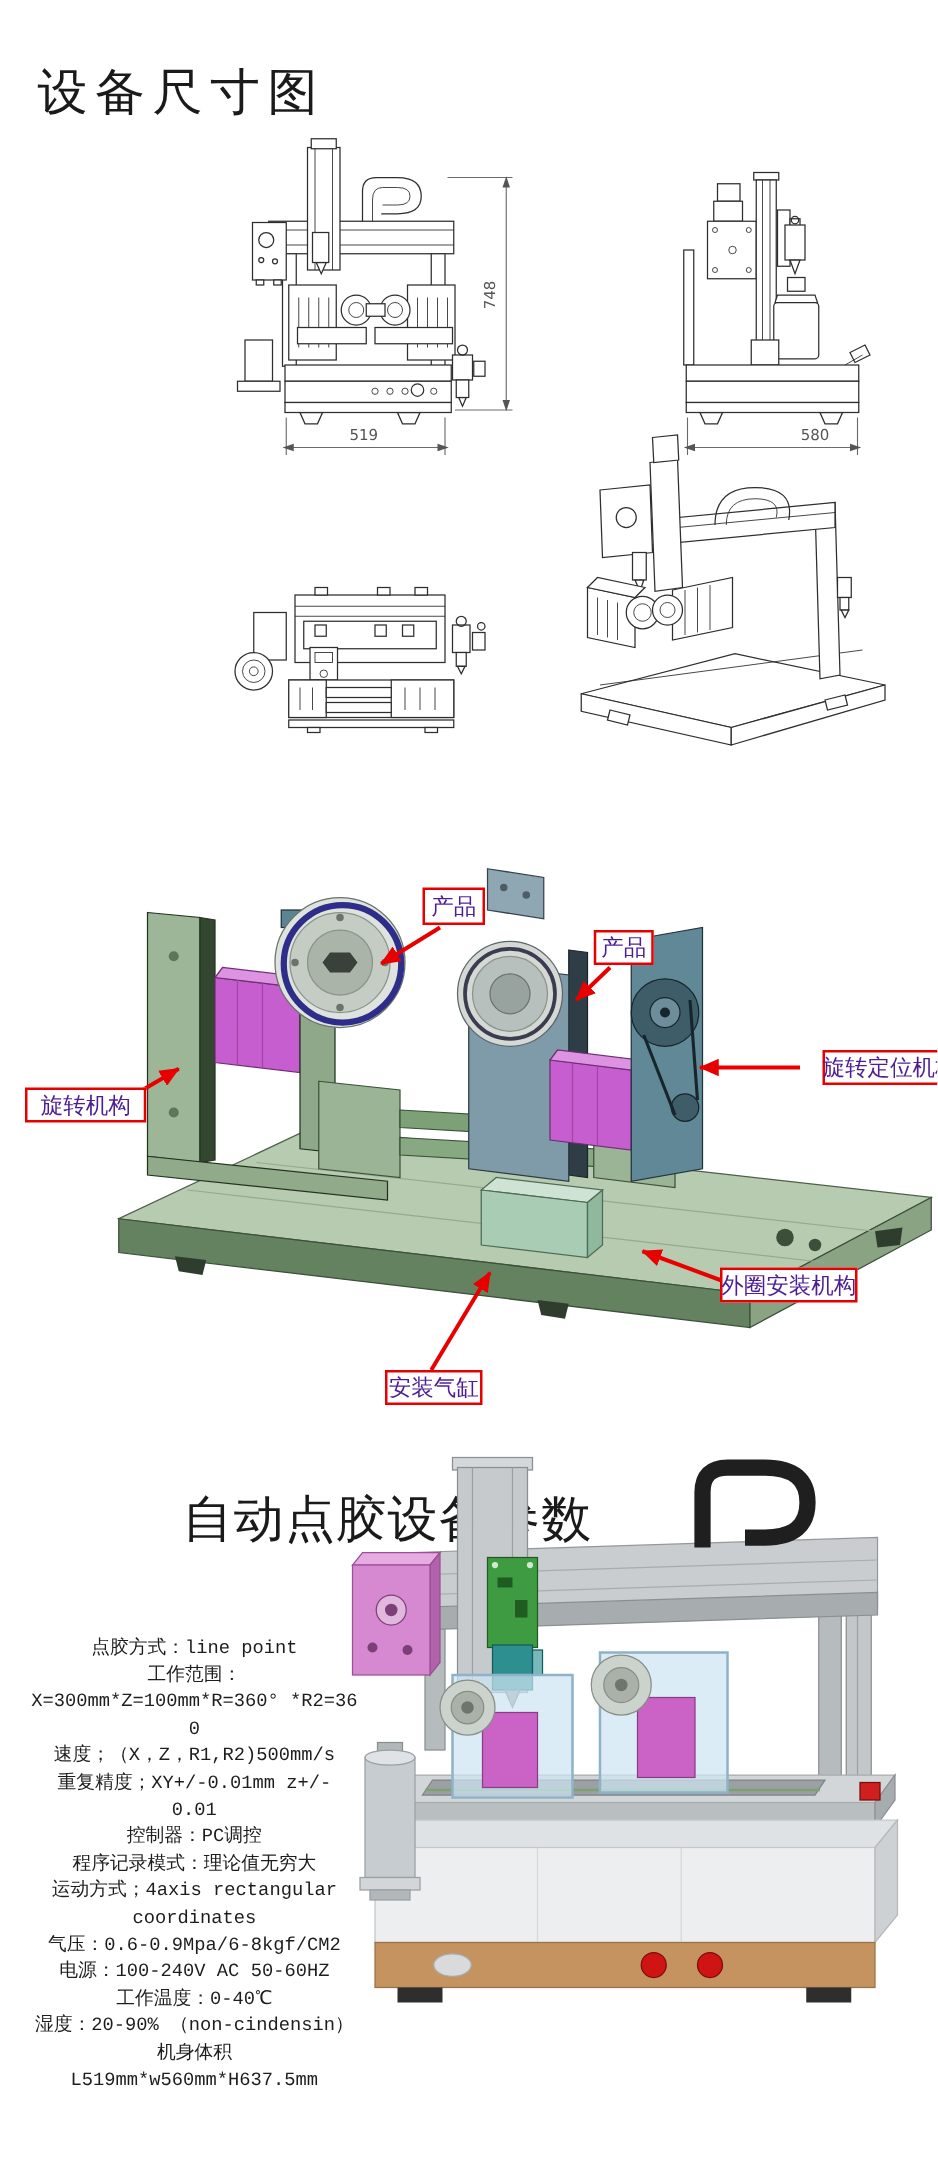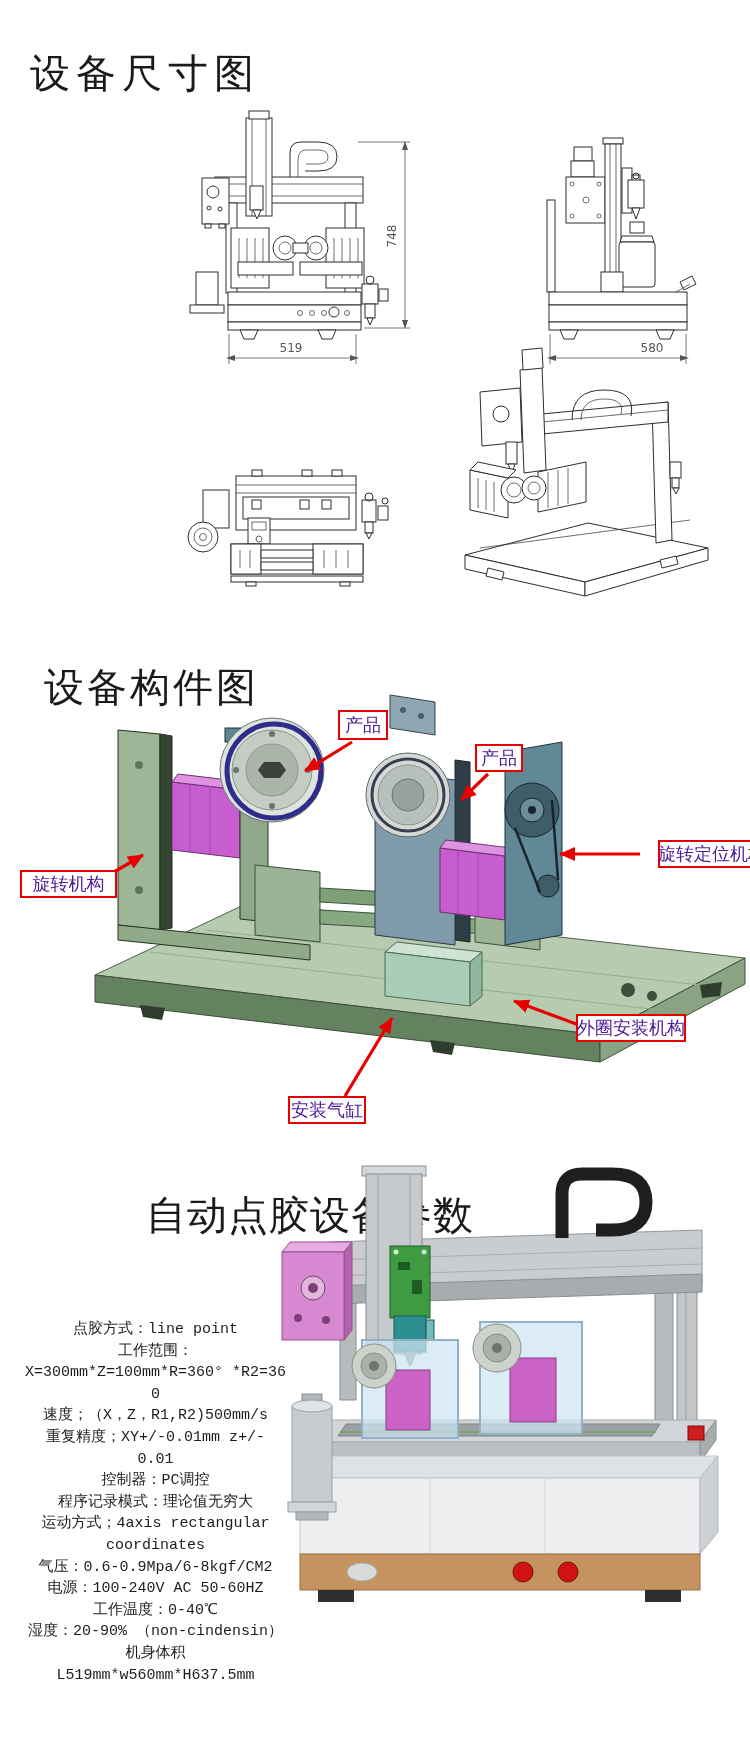--- a/index.html
+++ b/index.html
@@ -13,21 +13,21 @@
   .st1{fill:#fff;stroke:#2e2e2e;stroke-width:1;}
   .st2{fill:none;stroke:#2e2e2e;stroke-width:1;}
   .stt{fill:none;stroke:#2e2e2e;stroke-width:0.7;}
   .dim{stroke:#6a6a6a;stroke-width:0.9;fill:none;}
   .dimt{fill:#555;font-family:"DejaVu Sans","Liberation Sans",sans-serif;font-size:12px;}
   .callout{position:absolute;border:2px solid #e80000;background:#fff;display:flex;
            align-items:center;justify-content:center;font-size:18px;color:#4c1d95;
            white-space:nowrap;box-sizing:border-box;z-index:5;}
   .specs{position:absolute;left:18px;top:1308px;width:275px;
          font-family:"Liberation Mono","DejaVu Sans Mono",monospace;
-         font-size:15px;line-height:21.6px;color:#1d1d1d;margin-top:11px;}
+         font-size:15px;line-height:21.6px;color:#1d1d1d;}
   .specs div{white-space:nowrap;}
 </style>
 </head>
 <body>
 
 <div class="page">
 
   <div class="h-title" id="t-dims">设备尺寸图</div>
 
   <svg width="750" height="600" viewBox="0 0 750 600" style="top:0">
@@ -239,21 +239,20 @@
 
       <rect class="st1" x="670" y="462" width="11" height="16"></rect>
       <rect class="st1" x="672" y="478" width="7" height="10"></rect>
       <polygon class="st1" points="673,488 679,488 676,494"></polygon>
 
       <polygon class="st1" points="488,568 504,572 502,580 486,576"></polygon>
       <polygon class="st1" points="660,560 676,556 678,564 662,568"></polygon>
     </g>
   </svg>
 
-  <div class="h-title" id="t-comp">设备构件图</div>
 
   <svg width="750" height="440" viewBox="0 0 750 440" style="top:690px">
     <defs>
       <marker id="ra" markerUnits="userSpaceOnUse" markerWidth="18" markerHeight="14" refX="15" refY="7" orient="auto">
           <path d="M0,0 L16,7 L0,14 Z" fill="#e80000"></path>
         </marker>
     </defs>
 
     <g>
       <polygon points="95,285 600,345 745,268 250,212" fill="#b7cbb0" stroke="#4c5f49"></polygon>
@@ -337,21 +336,21 @@
       <line x1="587" y1="338" x2="514" y2="311" marker-end="url(#ra)"></line>
       <line x1="345" y1="406" x2="392" y2="328" marker-end="url(#ra)"></line>
     </g>
   </svg>
 
   <div class="callout" style="left:338px;top:710px;width:50px;height:30px">产品</div>
   <div class="callout" style="left:475px;top:744px;width:48px;height:28px">产品</div>
   <div class="callout" style="left:658px;top:840px;width:108px;height:28px">旋转定位机构</div>
   <div class="callout" style="left:20px;top:870px;width:97px;height:28px">旋转机构</div>
   <div class="callout" style="left:576px;top:1014px;width:110px;height:28px">外圈安装机构</div>
-  <div class="callout" style="left:288px;top:1096px;width:78px;height:28px">安装气缸</div>
+  <div class="callout" style="left:308px;top:1096px;width:78px;height:28px">安装气缸</div>
 
   <div class="h-title" id="t-param">自动点胶设备参数</div>
 
   <div class="specs">
     <div>点胶方式：line point</div>
     <div>工作范围：</div>
     <div>X=300mm*Z=100mm*R=360° *R2=36</div>
     <div>0</div>
     <div>速度；（X，Z，R1,R2)500mm/s</div>
     <div>重复精度；XY+/-0.01mm z+/-</div>

